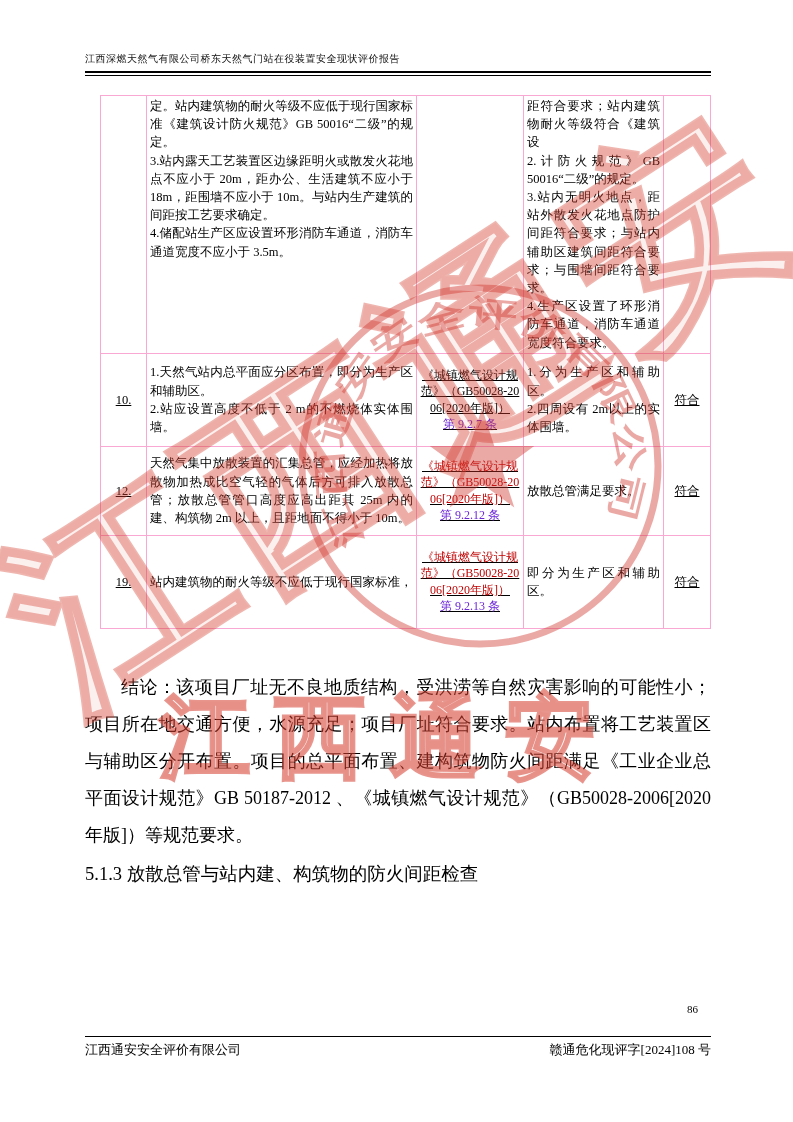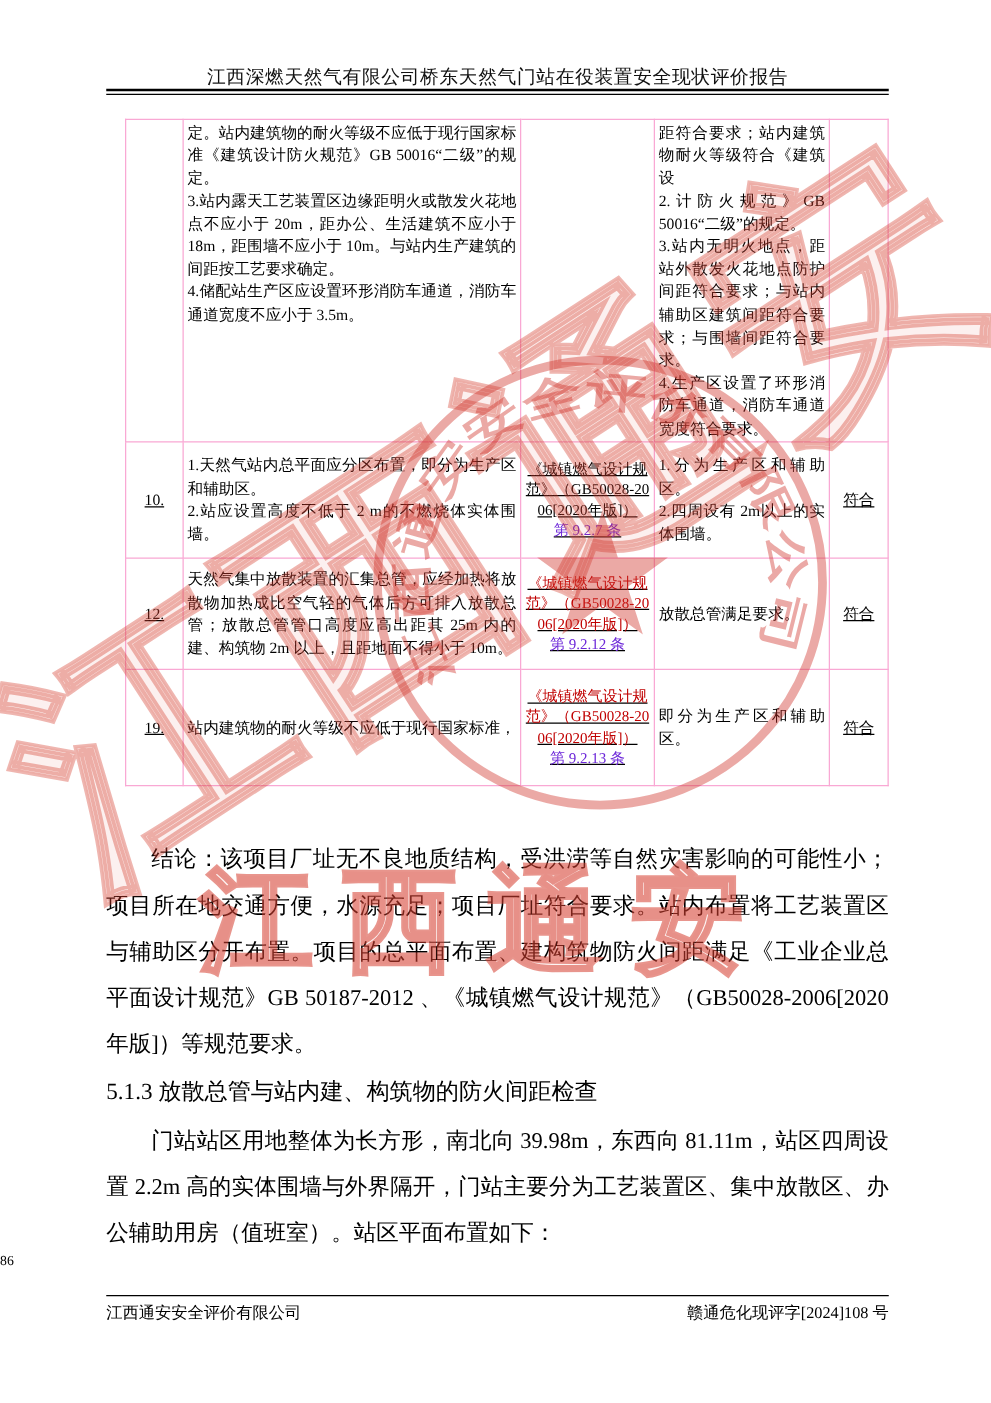--- a/index.html
+++ b/index.html
@@ -1,43 +1,43 @@
 <!DOCTYPE html>
 <html><head>
 <meta charset="utf-8">
 <style>
   html,body{margin:0;padding:0;background:#ffffff;}
   .page{
     position:relative;width:793px;height:1122px;background:#fff;overflow:hidden;
     font-family:"Liberation Serif","DejaVu Serif",serif;color:#000;
   }
   
-  .header-title{position:absolute;top:52px;left:85px;width:626px;text-align:center;
-    font-size:15px;letter-spacing:.5px;color:#111;}
+  .header-title{position:absolute;top:52px;left:85px;width:626px;
+    font-size:10px;letter-spacing:.5px;color:#111;}
   .header-rule{position:absolute;top:71px;left:85px;width:626px;height:2px;
     border-top:2px solid #000;border-bottom:1px solid #000;}
   
   .eval-table{position:absolute;top:95px;left:100px;border-collapse:collapse;table-layout:fixed;
     width:610px;font-size:12.5px;line-height:18.2px;}
   .eval-table td{border:1px solid #f9a8d4;padding:1px 3px;vertical-align:middle;}
   .row-cont td{vertical-align:top;}
   .col-no{width:46px}.col-content{width:270px}.col-basis{width:107px}.col-eval{width:140px}.col-concl{width:47px}
   td.no,td.basis,td.concl{text-align:center;text-decoration:underline;}
   td.content,td.eval{text-align:justify;}
   td.basis{font-size:12px;line-height:16.5px;word-break:break-all;}
   .prewrap{white-space:pre-wrap;}
   .basis-red{color:#c00000;}
   .basis-blue{color:#6d28d9;display:block;}
   .basis-black{color:#000;}
   
   .body-text{position:absolute;top:669px;left:85px;width:626px;}
   .para{margin:0;text-indent:2em;text-align:justify;font-size:18px;line-height:37px;white-space:normal;}
   .heading{margin:0;font-size:18.5px;font-weight:normal;line-height:40px;text-indent:0;}
   
-  .page-num{position:absolute;top:1003px;left:0;width:698px;text-align:left;font-size:11px;}
+  .page-num{position:absolute;top:1003px;left:0;width:698px;text-align:right;font-size:11px;}
   .footer-rule{position:absolute;top:1036px;left:85px;width:626px;border-top:1.5px solid #000;}
   .footer-row{position:absolute;top:1041px;left:85px;width:626px;display:flex;justify-content:space-between;
     font-size:13px;}
   
   .wm{position:absolute;pointer-events:none;user-select:none;}
   .wm-diagonal{left:-60px;top:300px;width:920px;height:220px;line-height:220px;text-align:center;
     font-size:210px;font-weight:bold;letter-spacing:10px;
     transform:rotate(-33deg);
     color:rgba(213,62,48,0.08);
     -webkit-text-stroke:3px rgba(213,62,48,0.38);}
@@ -98,21 +98,20 @@
         <td class="basis"><span class="basis-red">《城镇燃气设计规范》（GB50028-2006[2020年版]）</span><span class="basis-blue">第 9.2.13 条</span></td>
         <td class="eval prewrap">即分为生产区和辅助区。</td>
         <td class="concl">符合</td>
       </tr>
     </tbody>
   </table>
 
   <div class="body-text">
     <p class="para">结论：该项目厂址无不良地质结构，受洪涝等自然灾害影响的可能性小；项目所在地交通方便，水源充足；项目厂址符合要求。站内布置将工艺装置区与辅助区分开布置。项目的总平面布置、建构筑物防火间距满足《工业企业总平面设计规范》GB 50187-2012 、《城镇燃气设计规范》（GB50028-2006[2020 年版]）等规范要求。</p>
     <h3 class="heading">5.1.3 放散总管与站内建、构筑物的防火间距检查</h3>
-    <p class="para">门站站区用地整体为长方形，南北向 39.98m，东西向 81.11m，站区四周设置 2.2m 高的实体围墙与外界隔开，门站主要分为工艺装置区、集中放散区、办公辅助用房（值班室）。站区平面布置如下：</p>
   </div>
 
   <div class="page-num">86</div>
 
   <div class="footer-rule"></div>
   <div class="footer-row">
     <span>江西通安安全评价有限公司</span>
     <span>赣通危化现评字[2024]108 号</span>
   </div>
 

